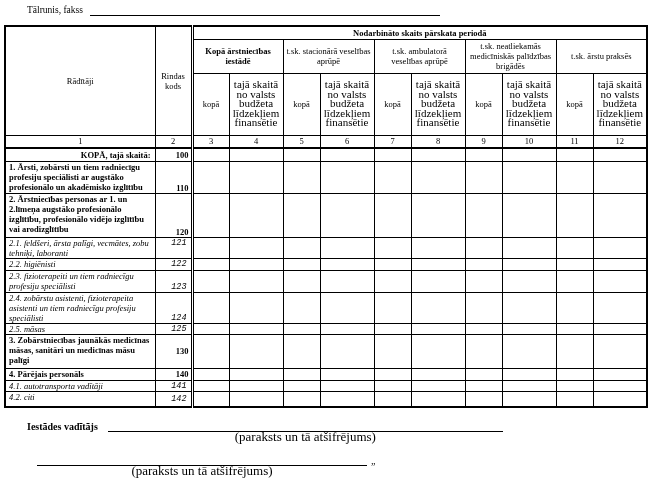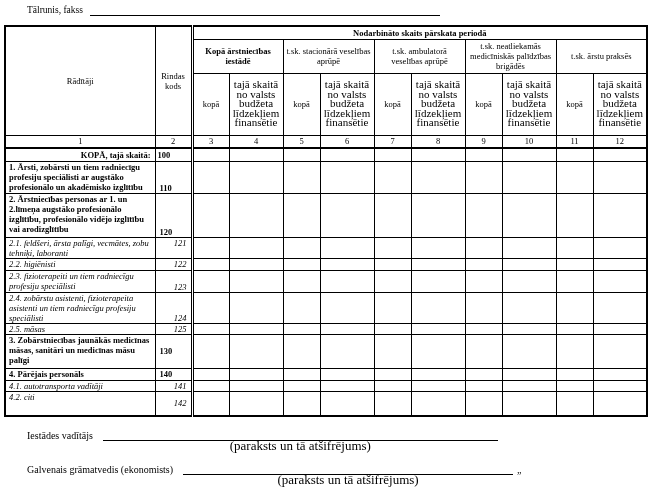--- a/index.html
+++ b/index.html
@@ -40,44 +40,44 @@
   tr.sub-row td { height: 62px; vertical-align: middle; }
   .budget { font-size: 11px; line-height: 9.5px; }
   .group-start { border-left: 3px double #000 !important; }
   tr.num-row td { border-bottom: 2px solid #000; height: 13px; text-align: center; line-height: 11px; }
 
   tbody td.rowlabel { text-align: left; line-height: 10px; vertical-align: top; padding: 0 2px 0 3px; }
   tbody td.rowlabel.align-r { text-align: right; padding-right: 4px; vertical-align: middle; }
   tbody td.rowcode { line-height: 10px; }
   .bold { font-weight: bold; }
   .italic { font-style: italic; }
-  .code-c { text-align: left; }
-  .code-l { text-align: left; padding-left: 4px !important; margin-top: 36px; }
-  .code-r { text-align: right; padding-right: 4px !important; }
+  .code-c { text-align: right; }
+  .code-l { text-align: right; padding-left: 4px !important; margin-top: 36px; }
+  .code-r { text-align: right; padding-right: 4px !important; font-family: Liberation Mono, monospace; }
   .vb { vertical-align: bottom !important; }
   .vt { vertical-align: top !important; }
 
   tbody tr:nth-child(1)  { height: 13px; }
   tbody tr:nth-child(2)  { height: 32px; }
   tbody tr:nth-child(3)  { height: 44px; }
   tbody tr:nth-child(4)  { height: 21px; margin-left: 40px; }
   tbody tr:nth-child(5)  { height: 12px; }
   tbody tr:nth-child(6)  { height: 22px; }
   tbody tr:nth-child(7)  { height: 30px; margin-top: 32px; }
   tbody tr:nth-child(8)  { height: 11px; }
   tbody tr:nth-child(9)  { height: 34px; }
   tbody tr:nth-child(10) { height: 12px; }
   tbody tr:nth-child(11) { height: 11px; }
-  tbody tr:nth-child(12) { height: 25px; }
+  tbody tr:nth-child(12) { height: 16px; }
 
   
   .signatures { margin: 13px 0 0 27px; }
   .sig-row { display: flex; align-items: flex-start; font-size: 10px; line-height: 12px; }
   .sig-row + .sig-row { margin-top: 13px; }
-  .sig-label { white-space: nowrap; }
+  .sig-label { white-space: nowrap; font-weight: bold; }
   .sig-line-wrap { display: flex; flex-direction: column; margin-left: 10px; }
   .sig-line { border-bottom: 1px solid #000; height: 11px; }
   .sig-caption { font-size: 13px; text-align: center; line-height: 10px; }
   .sig-suffix { margin-left: 4px; font-size: 10px; line-height: 12px; }
   .w395 { width: 395px; }
   .w330 { width: 330px; }
 </style>
 </head>
 <body>
 
@@ -317,20 +317,19 @@
 
 <div class="signatures">
   <div class="sig-row">
     <span class="sig-label">Iestādes vadītājs</span>
     <span class="sig-line-wrap w395">
       <span class="sig-line"></span>
       <span class="sig-caption">(paraksts un tā atšifrējums)</span>
     </span>
   </div>
   <div class="sig-row">
-    <span class="sig-label">Galvenais grāmatvedis (ekonomists)</span>
     <span class="sig-line-wrap w330">
       <span class="sig-line"></span>
       <span class="sig-caption">(paraksts un tā atšifrējums)</span>
     </span>
     <span class="sig-suffix">„</span>
   </div>
 </div>
 
 </body></html>

